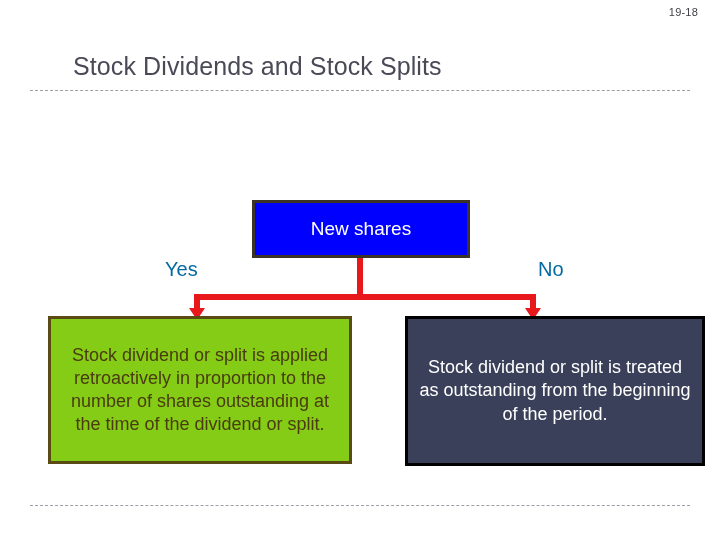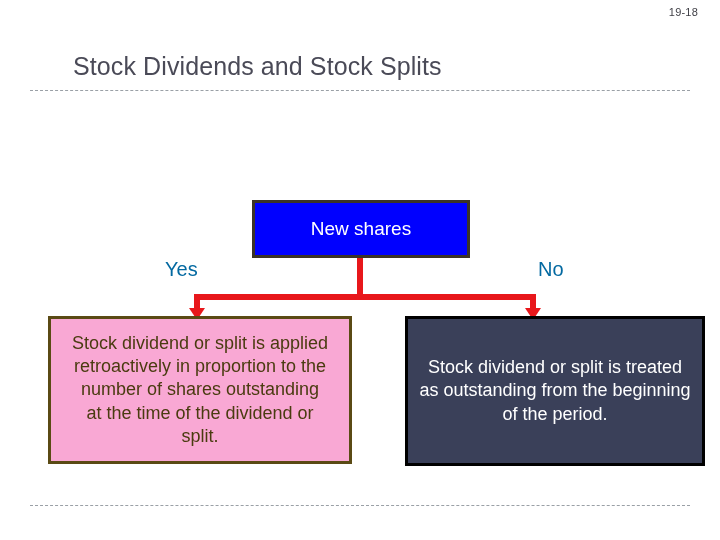--- a/index.html
+++ b/index.html
@@ -90,25 +90,25 @@
     padding: 0 12px;
   }
   .box-decision .line2 { white-space: nowrap; }
 
   
   .box-yes {
     left: 48px;
     top: 316px;
     width: 304px;
     height: 148px;
-    background: #f9a8d4;
+    background: #84cc16;
     border: 3px solid #5a4a14;
     font-size: 18px;
     color: #4a3b10;
-    padding: 4px 20px;
+    padding: 4px 8px;
   }
 
   
   .box-no {
     left: 405px;
     top: 316px;
     width: 300px;
     height: 150px;
     background: #3a4059;
     border: 3px solid #000000;

